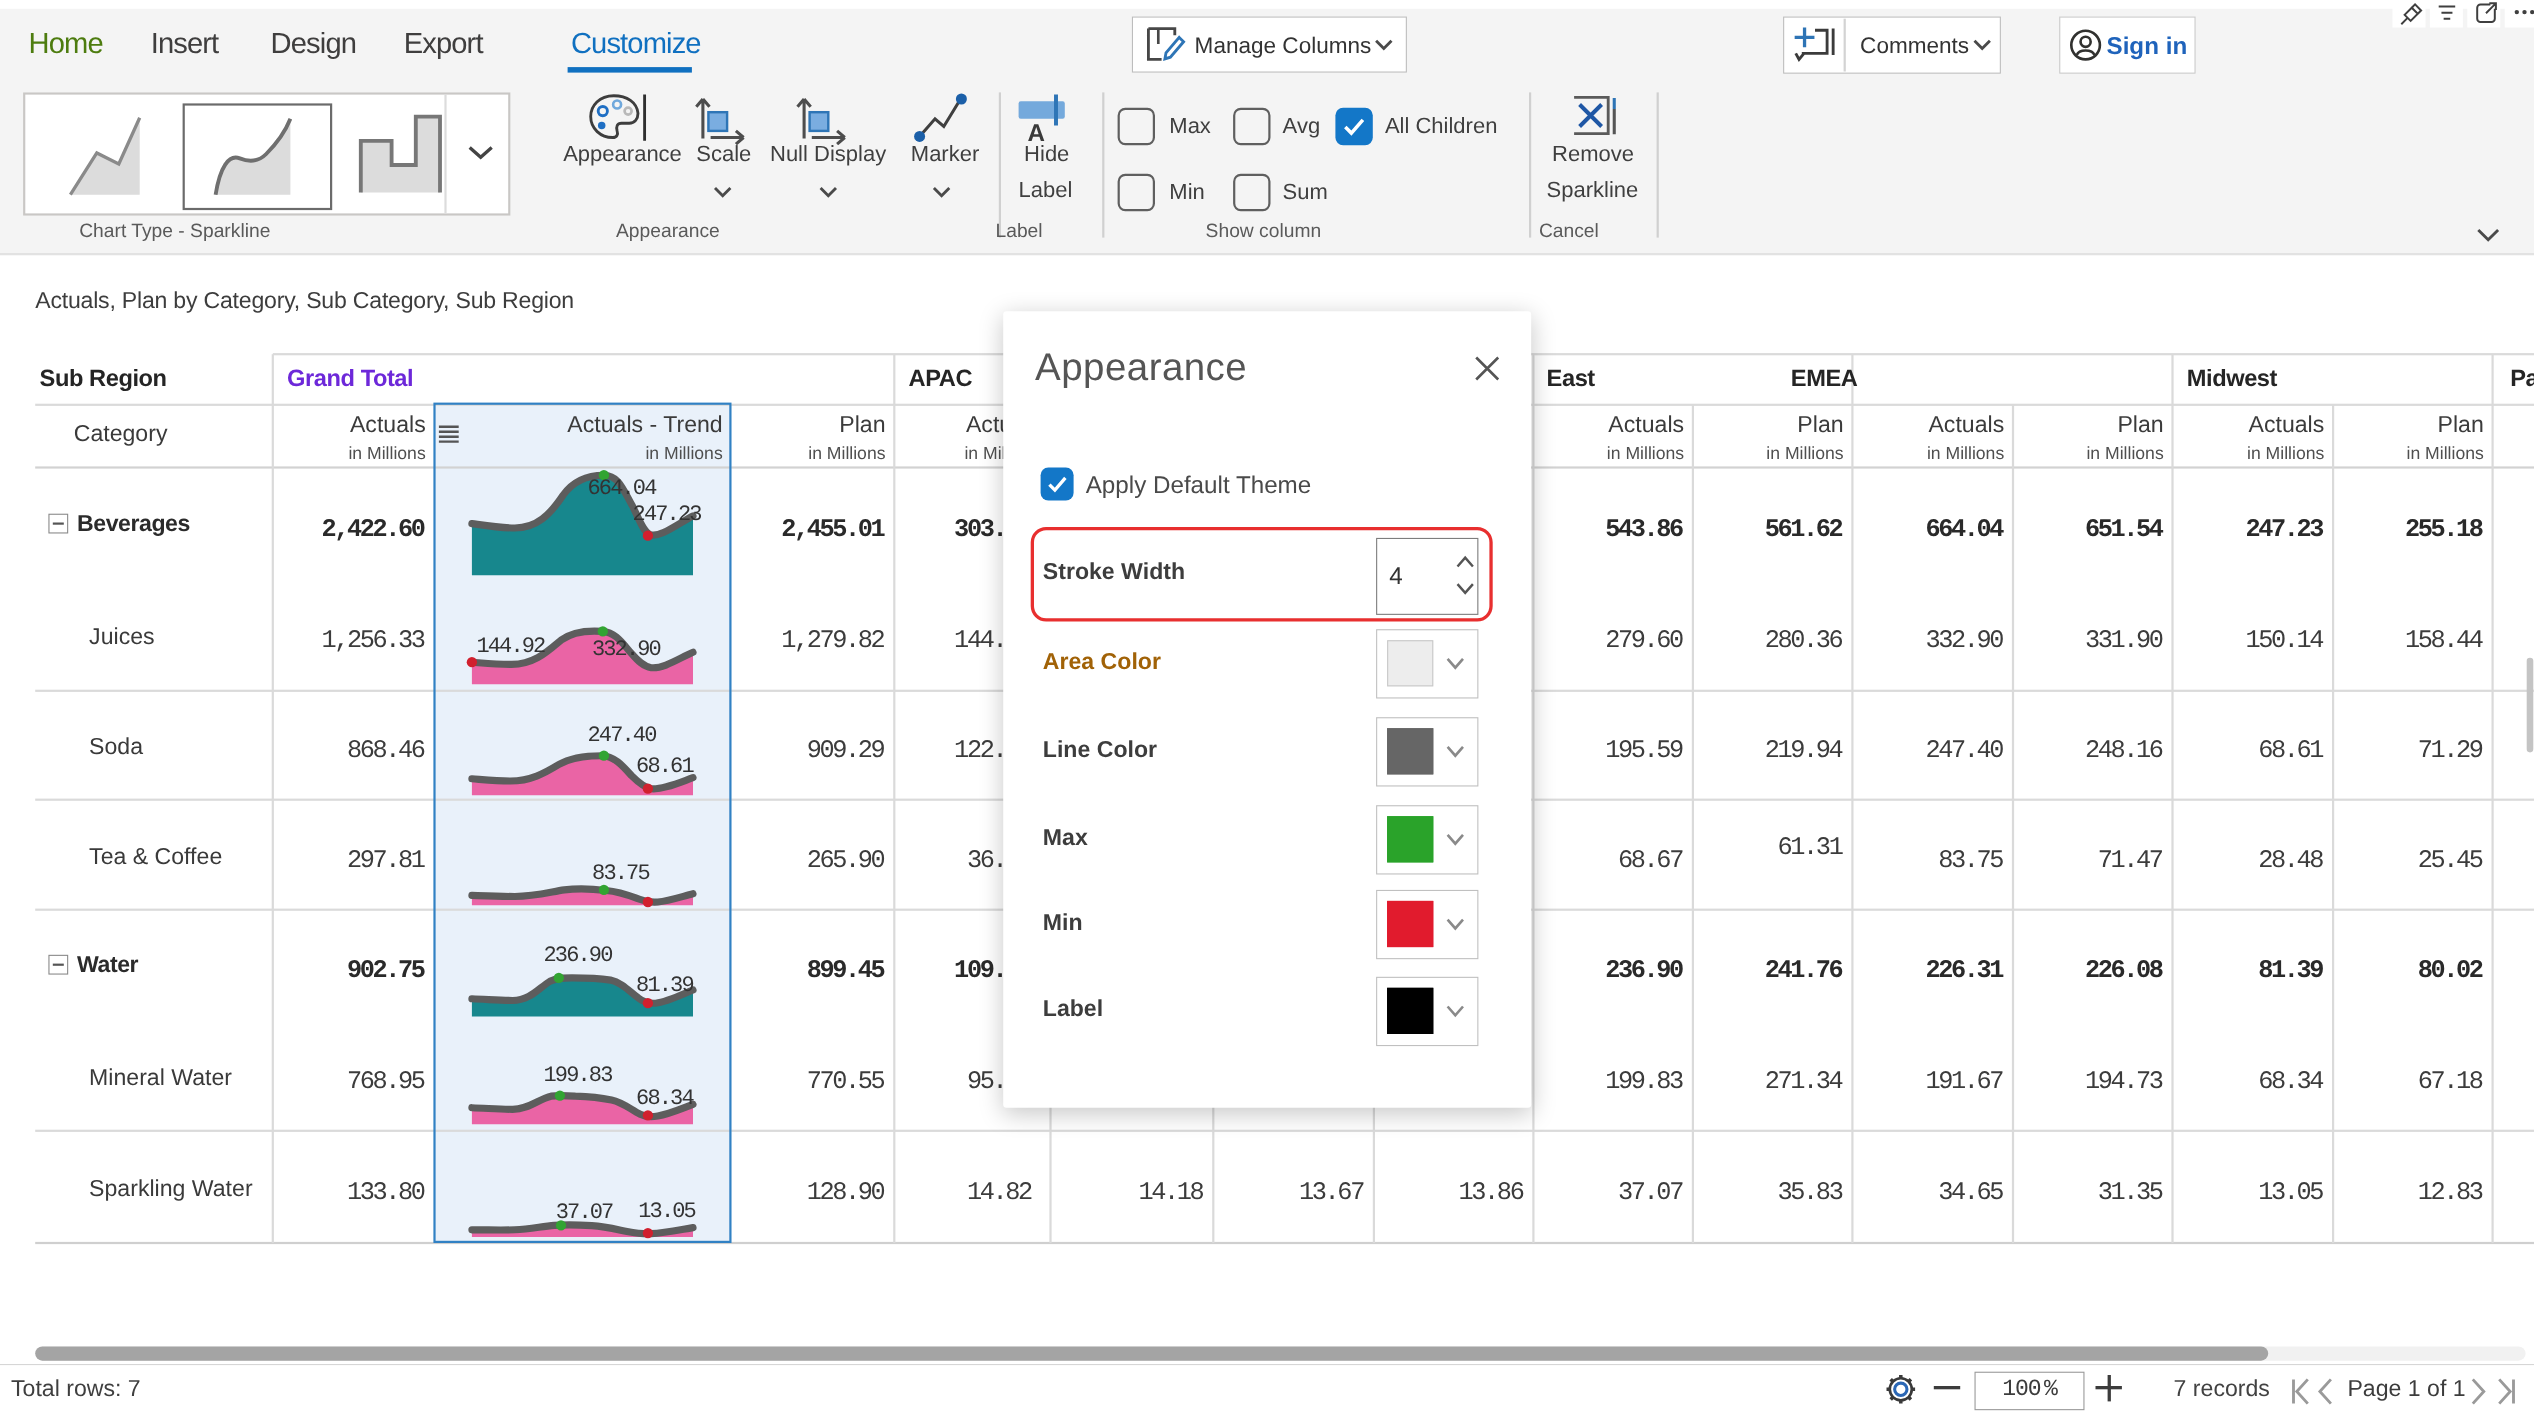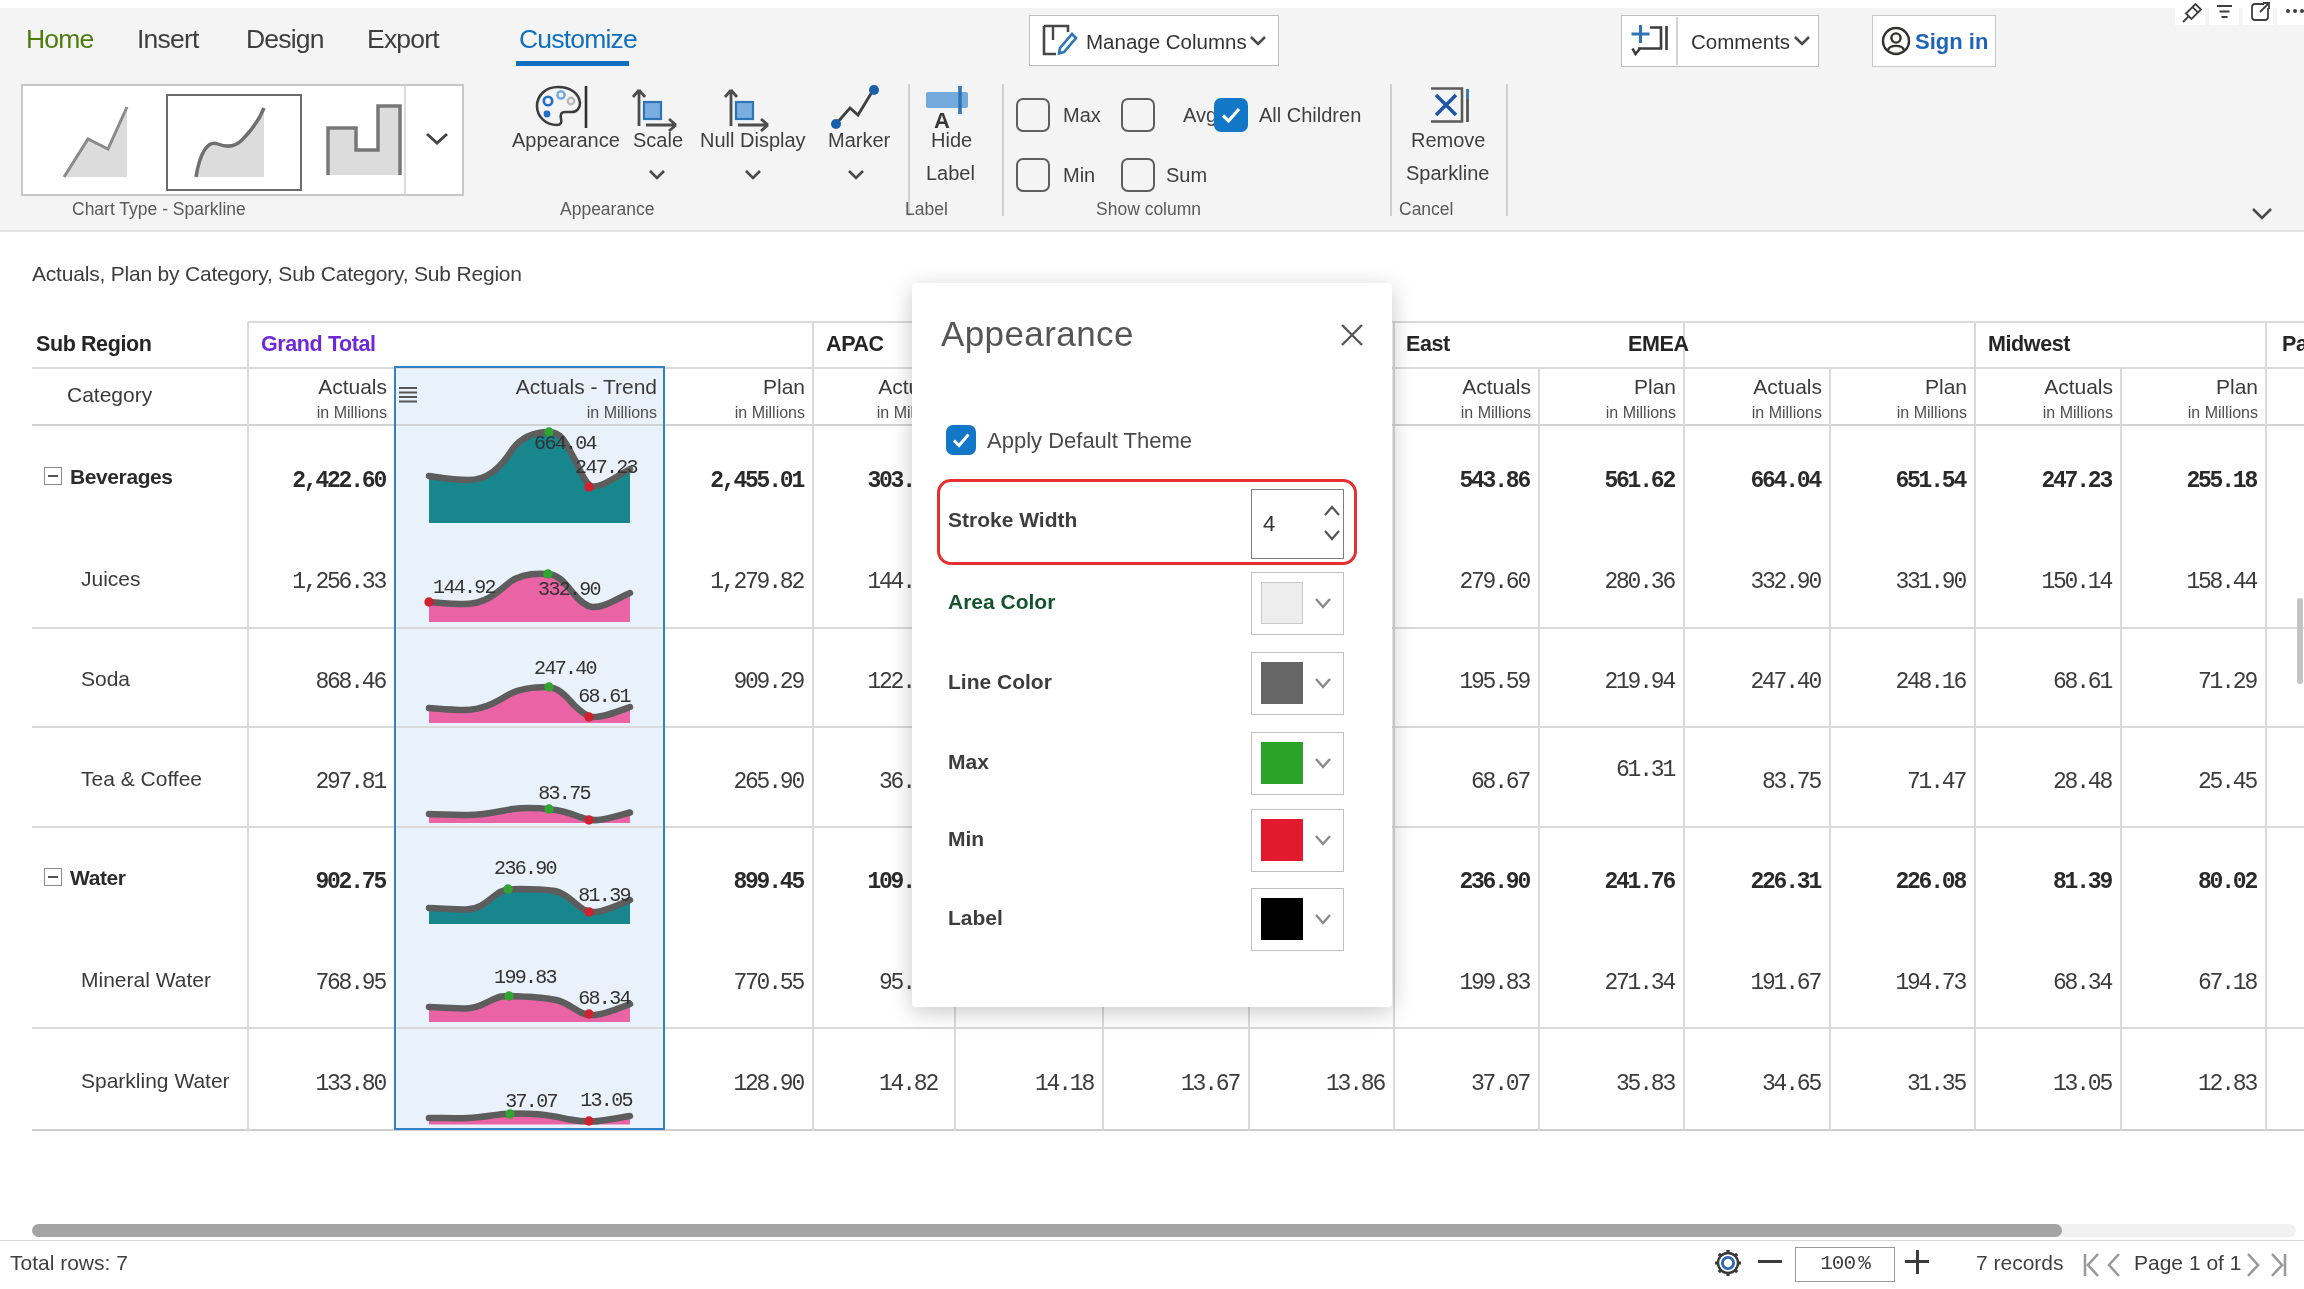--- a/index.html
+++ b/index.html
@@ -104,21 +104,21 @@
 <rect x="4" y="8" width="42" height="16" rx="2" fill="#74a9dc"></rect>
 <path d="M38,2 L38,30" stroke="#2e75b6" stroke-width="3.6"></path>
 <text x="12" y="44" font-size="22" font-weight="bold" fill="#3a3a3a" font-family="Liberation Sans">A</text>
 </svg>
 <div class="abs cklbl" style="left:931px;top:129px;">Hide</div>
 <div class="abs cklbl" style="left:926px;top:162px;">Label</div>
 <div class="abs grpcap" style="left:905px;top:199px;width:100px;">Label</div>
 <div class="abs" style="left:1016px;top:98px;width:34px;height:34px;border-radius:7px;border:2.6px solid #5f5f5f;box-sizing:border-box;"></div>
 <div class="abs cklbl" style="left:1063px;top:104px;">Max</div>
 <div class="abs" style="left:1121px;top:98px;width:34px;height:34px;border-radius:7px;border:2.6px solid #5f5f5f;box-sizing:border-box;"></div>
-<div class="abs cklbl" style="left:1166px;top:104px;margin-left:17px;">Avg</div>
+<div class="abs cklbl" style="left:1166px;top:104px;">Avg</div>
 <div class="abs" style="left:1214px;top:98px;width:34px;height:34px;border-radius:7px;background:#1377c8;"></div>
 <svg class="abs" style="left:1214px;top:98px;" width="34" height="34" viewBox="0 0 34 34">
     <path d="M9,17.5 L14.5,23 L25,11" stroke="#fff" stroke-width="3.2" fill="none"></path>
   </svg>
 <div class="abs cklbl" style="left:1259px;top:104px;">All Children</div>
 <div class="abs" style="left:1016px;top:158px;width:34px;height:34px;border-radius:7px;border:2.6px solid #5f5f5f;box-sizing:border-box;"></div>
 <div class="abs cklbl" style="left:1063px;top:164px;">Min</div>
 <div class="abs" style="left:1121px;top:158px;width:34px;height:34px;border-radius:7px;border:2.6px solid #5f5f5f;box-sizing:border-box;"></div>
 <div class="abs cklbl" style="left:1166px;top:164px;">Sum</div>
 <div class="abs grpcap" style="left:1096px;top:199px;width:200px;">Show column</div>
@@ -376,21 +376,21 @@
   </svg>
 <div class="abs" style="left:987px;top:428px;font-size:22px;color:#4a4a4a;">Apply Default Theme</div>
 <div class="abs" style="left:937px;top:479px;width:420px;height:86px;border:3px solid #e82f2f;border-radius:14px;box-sizing:border-box;"></div>
 <div class="abs" style="left:948px;top:508px;font-size:21px;font-weight:bold;color:#3d3d3d;">Stroke Width</div>
 <div class="abs" style="left:1251px;top:489px;width:93px;height:70px;border:1.5px solid #7d7d7d;box-sizing:border-box;background:#fff;"></div>
 <div class="abs" style="left:1263px;top:511px;font-size:22px;color:#333;">4</div>
 <svg class="abs" style="left:1323px;top:503px;" width="18" height="42" viewBox="0 0 18 42">
 <path d="M2,12 L9,4 L16,12" stroke="#555" stroke-width="2.2" fill="none"></path>
 <path d="M2,28 L9,36 L16,28" stroke="#555" stroke-width="2.2" fill="none"></path>
 </svg>
-<div class="abs" style="left:948px;top:590px;font-size:21px;font-weight:bold;color:#14532d;">Area Color</div>
+<div class="abs" style="left:948px;top:590px;font-size:21px;font-weight:bold;color:#a16207;">Area Color</div>
 <div class="abs" style="left:1251px;top:572px;width:93px;height:63px;border:1.5px solid #c0c0c0;box-sizing:border-box;background:#fff;"></div>
 <div class="abs" style="left:1261px;top:582px;width:42px;height:42px;background:#ededed;border:1px solid #c8c8c8;box-sizing:border-box;"></div>
 <svg class="abs" style="left:1313px;top:596px;" width="20" height="15" viewBox="0 0 20 15">
     <path d="M3,3 L10,11 L17,3" stroke="#8a8a8a" stroke-width="2.4" fill="none"></path>
   </svg>
 <div class="abs" style="left:948px;top:670px;font-size:21px;font-weight:bold;color:#3d3d3d;">Line Color</div>
 <div class="abs" style="left:1251px;top:652px;width:93px;height:63px;border:1.5px solid #c0c0c0;box-sizing:border-box;background:#fff;"></div>
 <div class="abs" style="left:1261px;top:662px;width:42px;height:42px;background:#666666;border:1px solid #666666;box-sizing:border-box;"></div>
 <svg class="abs" style="left:1313px;top:676px;" width="20" height="15" viewBox="0 0 20 15">
     <path d="M3,3 L10,11 L17,3" stroke="#8a8a8a" stroke-width="2.4" fill="none"></path>

